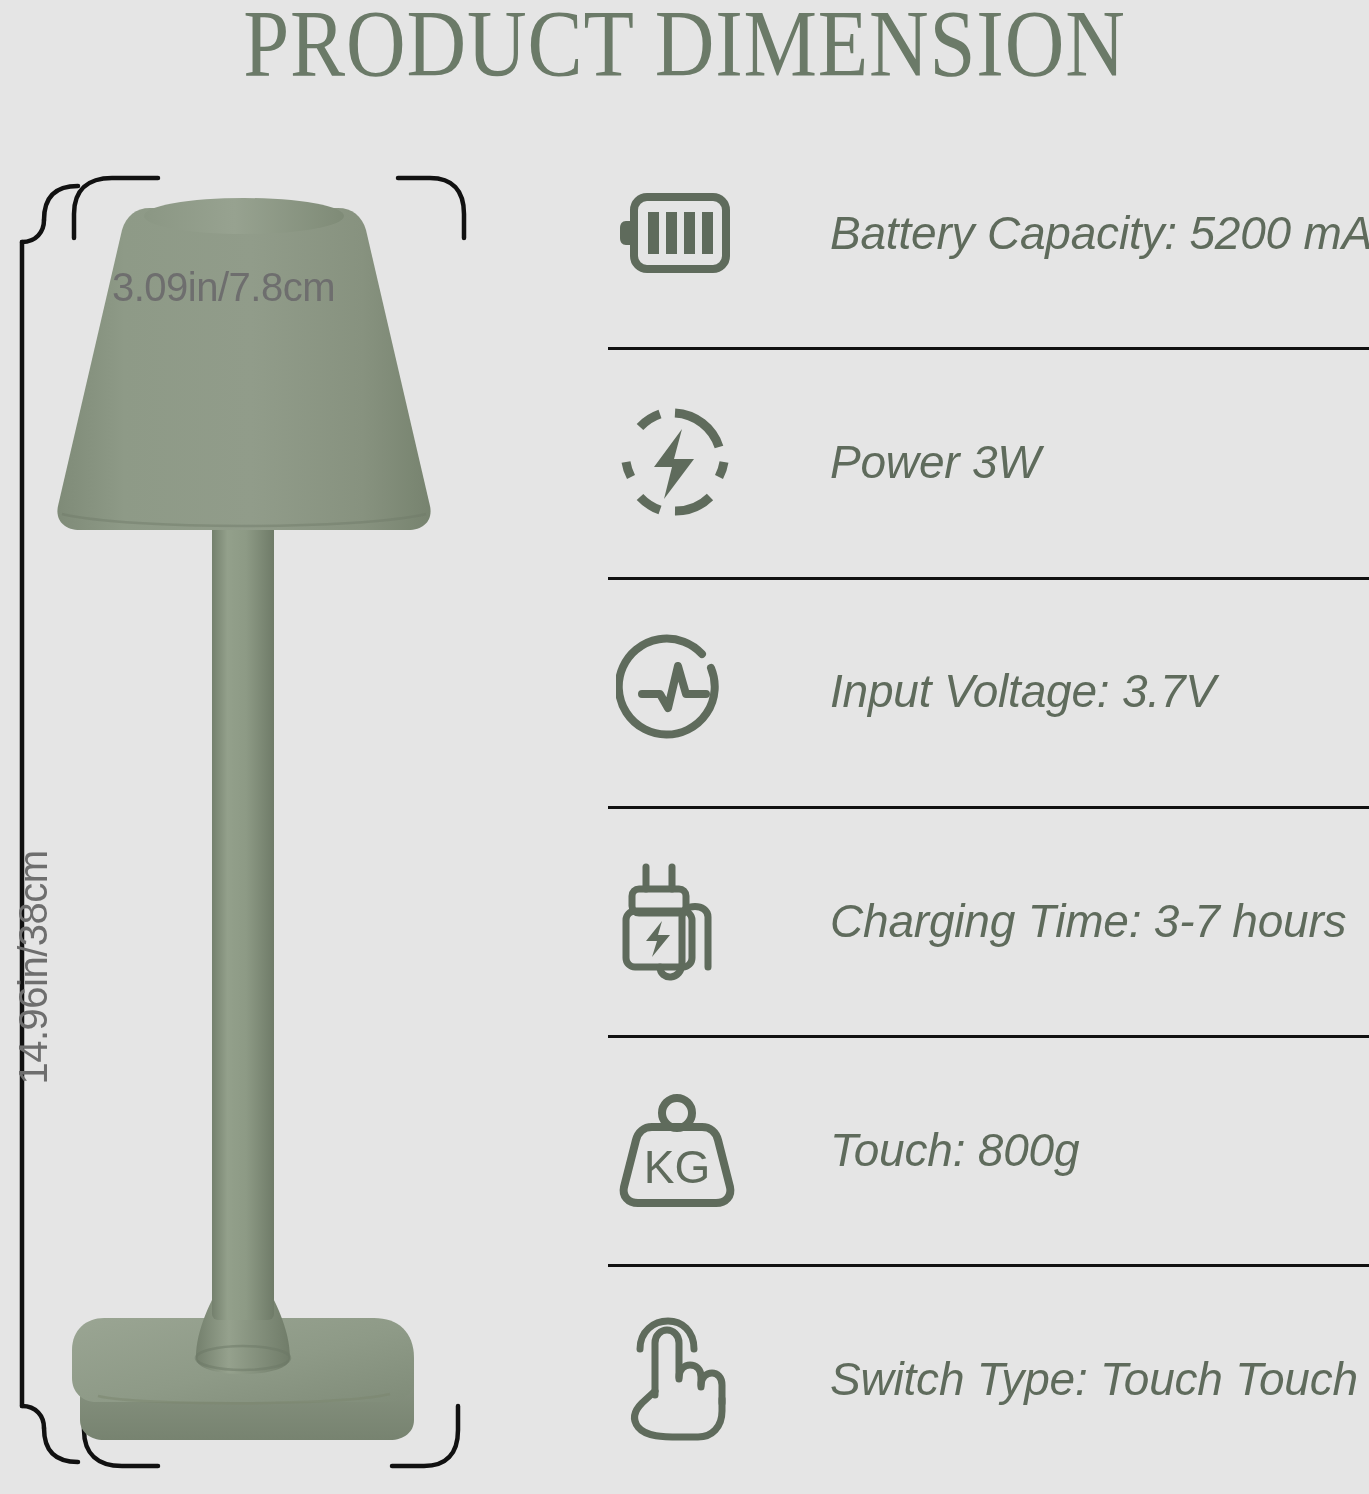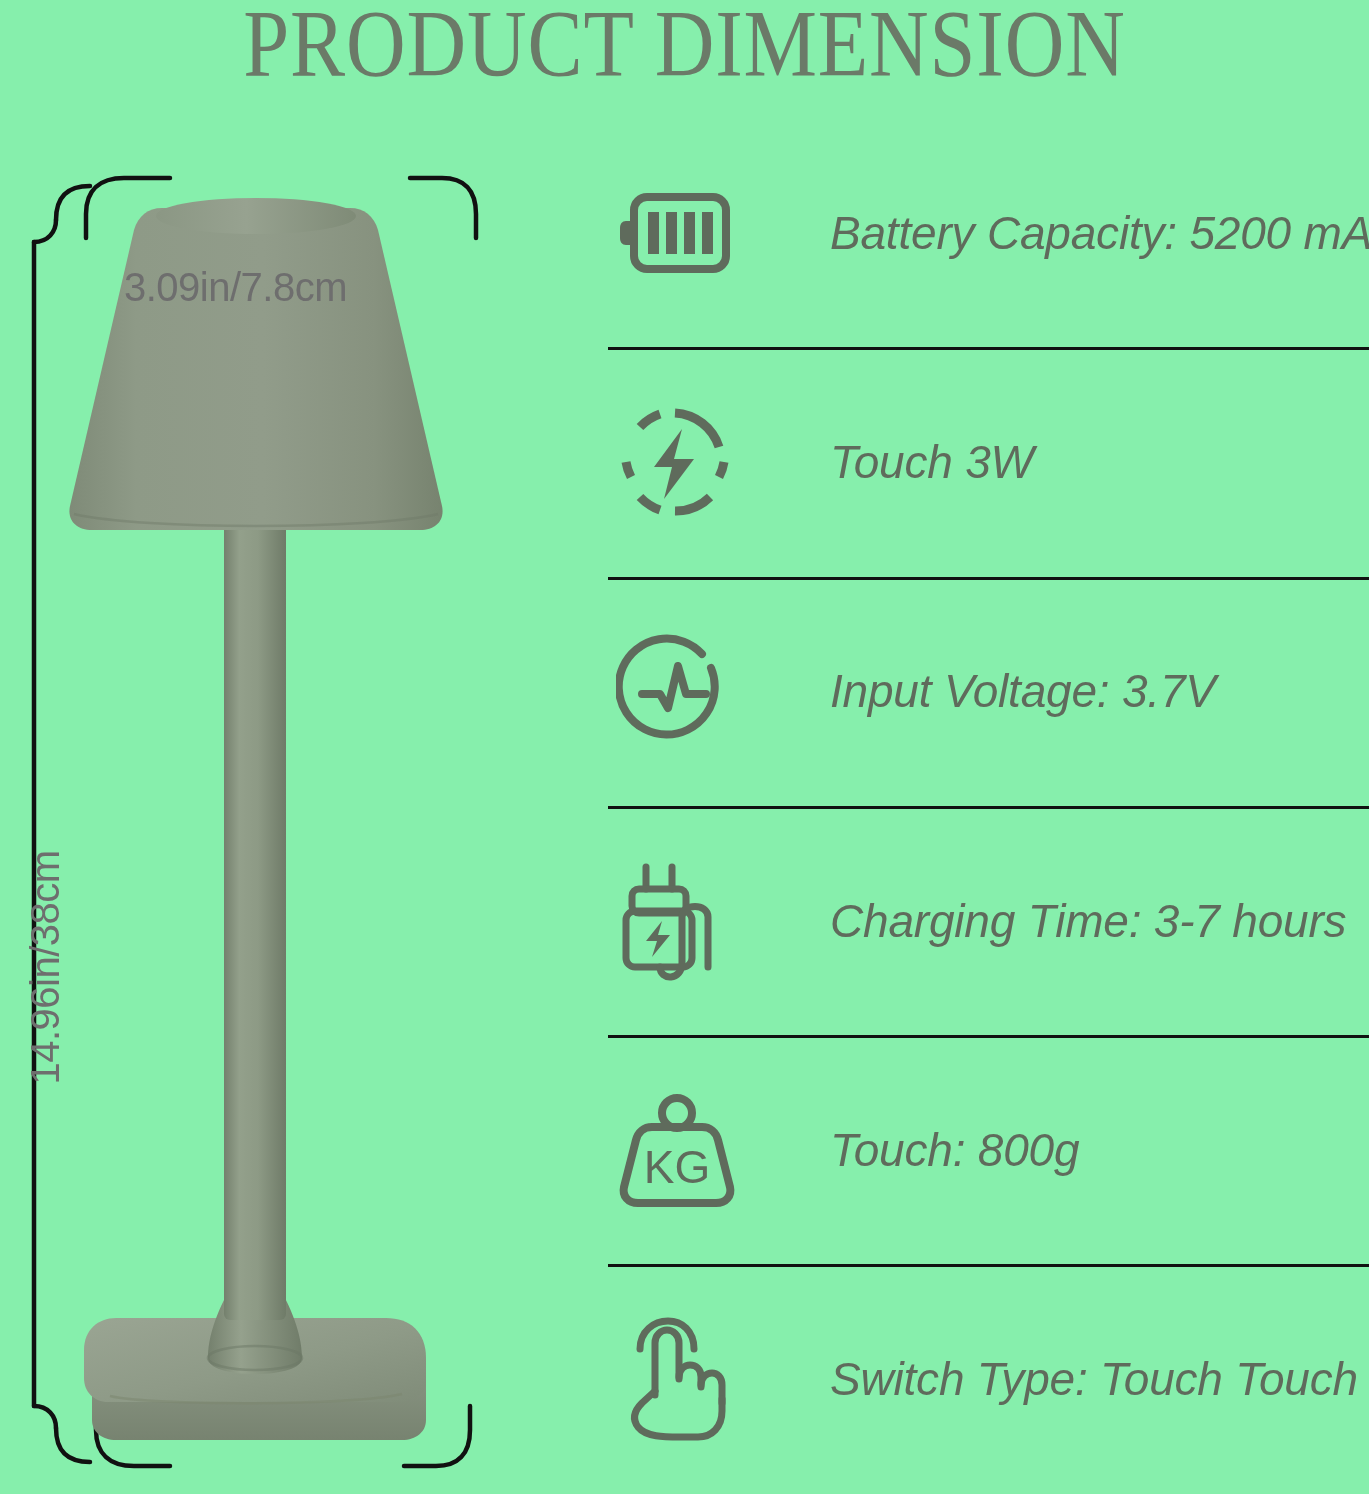--- a/index.html
+++ b/index.html
@@ -10,21 +10,21 @@
   body {
     width: 1369px;
     height: 1494px;
     overflow: hidden;
     font-family: "Liberation Sans", sans-serif;
   }
   #page {
     position: relative;
     width: 1369px;
     height: 1494px;
-    background: #86efac;
+    background: #e5e5e5;
   }
 
   
   #title {
     position: absolute;
     left: 0;
     top: -6px;
     width: 1369px;
     text-align: center;
     font-family: "Liberation Serif", "DejaVu Serif", serif;
@@ -34,21 +34,21 @@
     color: #6b7a68;
     font-weight: 400;
     transform: scaleX(0.86);
     transform-origin: 50% 0;
     white-space: nowrap;
   }
 
   
   #lamp-panel {
     position: absolute;
-    left: 12px;
+    left: 0;
     top: 110px;
     width: 590px;
     height: 1384px;
   }
   #lamp-svg { display: block; }
 
   
   .dim-label {
     position: absolute;
     color: #6e6e6e;
@@ -234,21 +234,21 @@
             <path d="M 59 10 A 49 49 0 0 1 103 44"></path>
             <path d="M 108 59 A 49 49 0 0 1 103 74"></path>
             <path d="M 94 94 A 49 49 0 0 1 59 108"></path>
             <path d="M 15 74 A 49 49 0 0 1 10 59"></path>
             <path d="M 24 24 A 49 49 0 0 1 44 11"></path>
             <path d="M 44 107 A 49 49 0 0 1 24 94"></path>
           </g>
           <path d="M 66 26 L 38 64 L 56 64 L 48 96 L 78 56 L 58 56 Z" fill="#5f6b5c"></path>
         </svg>
       </div>
-      <div class="spec-text">Touch 3W</div>
+      <div class="spec-text">Power 3W</div>
     </div>
 
     <div class="spec-row">
       <div class="spec-icon">
         <svg width="118" height="118" viewBox="0 0 118 118">
           <path d="M 86 22 A 48 48 0 1 0 95 36" fill="none" stroke="#5f6b5c" stroke-width="8" stroke-linecap="round"></path>
           <path d="M 26 62 L 44 62 L 52 76 L 62 34 L 70 62 L 90 62" fill="none" stroke="#5f6b5c" stroke-width="8" stroke-linecap="round" stroke-linejoin="round"></path>
         </svg>
       </div>
       <div class="spec-text">Input Voltage: 3.7V</div>

